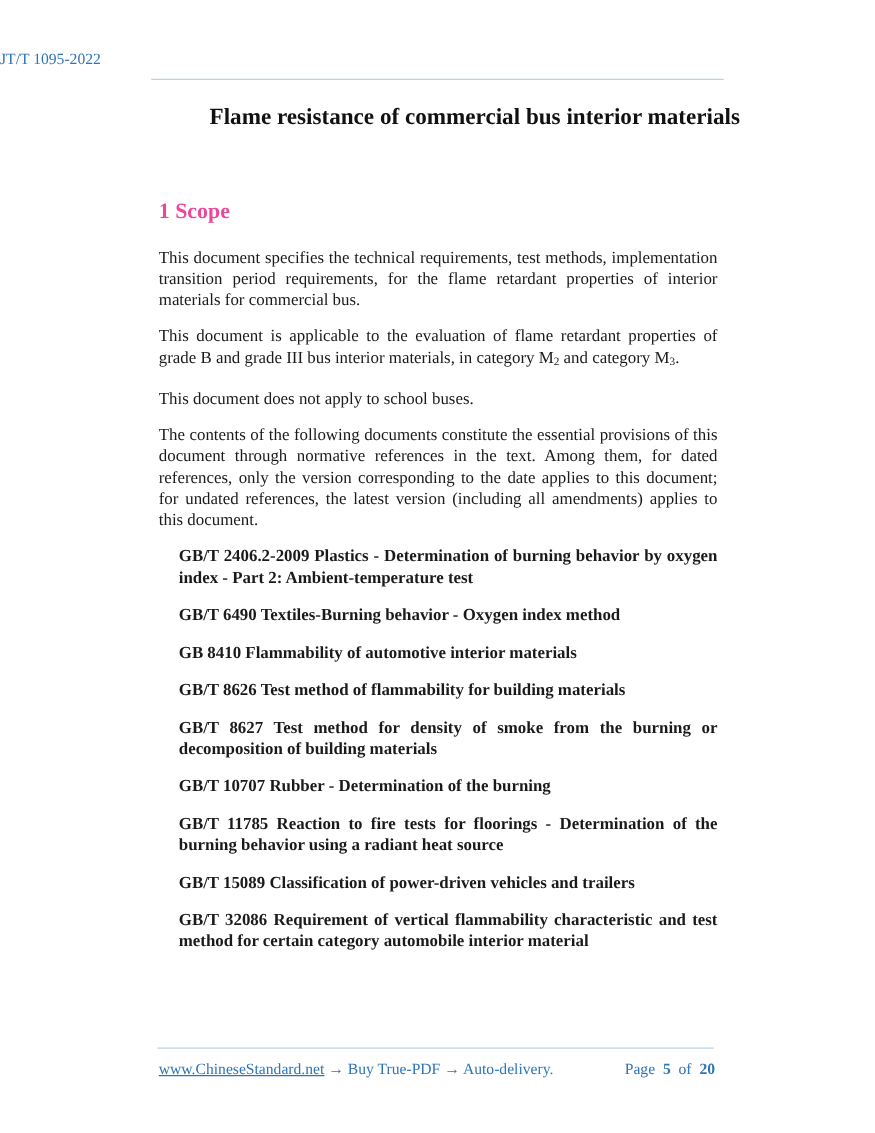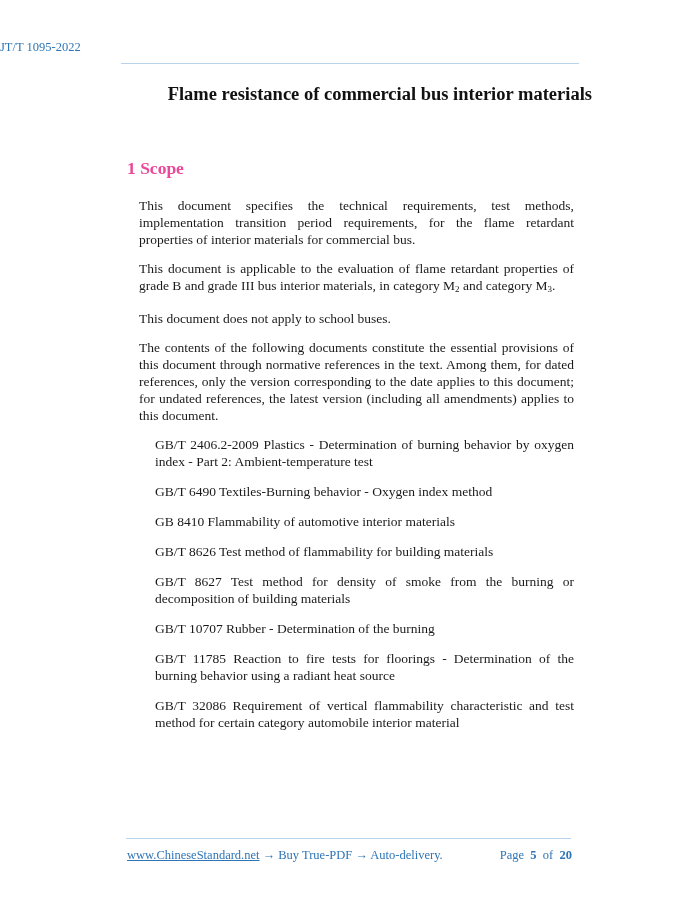--- a/index.html
+++ b/index.html
@@ -51,29 +51,30 @@
       top: 158px;
       width: 447px;
     }
     h2 {
       font-size: 17.5px;
       font-weight: bold;
       margin: 0 0 16px 0;
       color: #ec4899;
     }
     p {
-      margin: 0 0 12px 12px;
+      margin: 0 0 12px 0;
       font-size: 13.5px;
       line-height: 17px;
       text-align: justify;
     }
     .h2-scope { margin-top: 0; margin-bottom: 18px; }
     .h2-norm { margin-top: 18px; margin-bottom: 17px; }
     .refs {
       padding-left: 16px;
+      font-weight: bold;
     }
     .refs p {
       margin-bottom: 13px;
     }
     sub { font-size: 9px; vertical-align: -2px; }
     .footer-rule {
       position: absolute;
       top: 838px;
       left: 126px;
       width: 445px;
@@ -116,20 +117,21 @@
     <p>The contents of the following documents constitute the essential provisions of this document through normative references in the text. Among them, for dated references, only the version corresponding to the date applies to this document; for undated references, the latest version (including all amendments) applies to this document.</p>
 
     <div class="refs">
       <p>GB/T 2406.2-2009 Plastics - Determination of burning behavior by oxygen index - Part 2: Ambient-temperature test</p>
       <p>GB/T 6490 Textiles-Burning behavior - Oxygen index method</p>
       <p>GB 8410 Flammability of automotive interior materials</p>
       <p>GB/T 8626 Test method of flammability for building materials</p>
       <p>GB/T 8627 Test method for density of smoke from the burning or decomposition of building materials</p>
       <p>GB/T 10707 Rubber - Determination of the burning</p>
       <p>GB/T 11785 Reaction to fire tests for floorings - Determination of the burning behavior using a radiant heat source</p>
+      <p>GB/T 15089 Classification of power-driven vehicles and trailers</p>
       <p>GB/T 32086 Requirement of vertical flammability characteristic and test method for certain category automobile interior material</p>
     </div>
   </div>
 
   <div class="footer-rule"></div>
 
   <div class="footer">
     <div>
       <a>www.ChineseStandard.net</a><span> → </span><span>Buy True-PDF</span><span> → </span><span>Auto-delivery.</span>
     </div>

